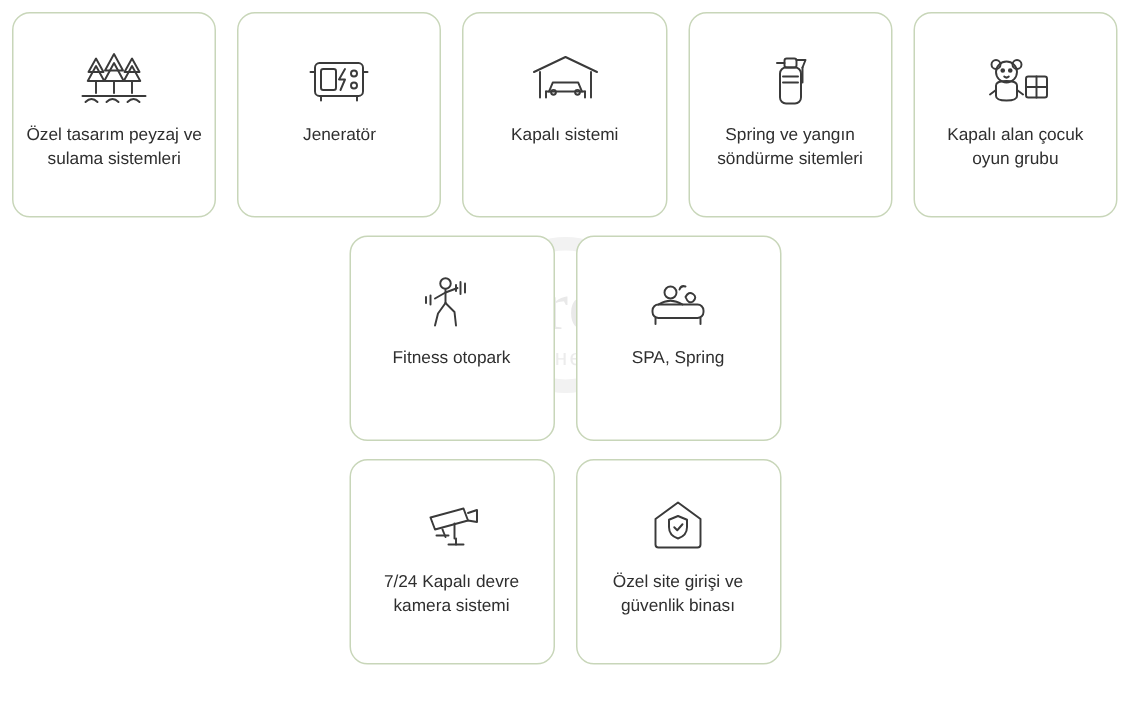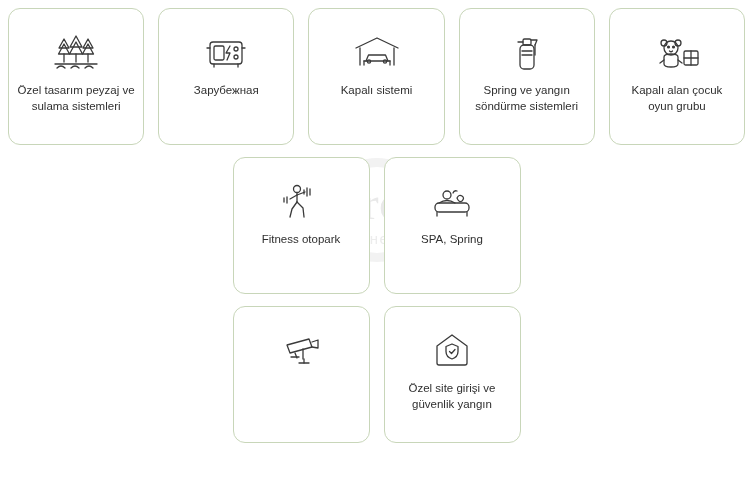--- a/index.html
+++ b/index.html
@@ -131,21 +131,21 @@
             <rect x="13" y="17" width="10" height="14" rx="1.5"></rect>
             <path d="M29 17 l-4 7 h4 l-3 7"></path>
             <circle cx="35" cy="20" r="2"></circle>
             <circle cx="35" cy="28" r="2"></circle>
             <path d="M13 35 v3"></path>
             <path d="M37 35 v3"></path>
             <path d="M9 19 h-3"></path>
             <path d="M41 19 h3"></path>
           </svg>
         </div>
-        <div class="label">Зарубежная</div>
+        <div class="label">Jeneratör</div>
       </div>
 
       <div class="card">
         <div class="icon">
           <svg width="54" height="48" viewBox="0 0 54 48" fill="none" stroke="#3a3a3a" stroke-width="1.3" stroke-linecap="round" stroke-linejoin="round">
             <path d="M6 19 L27 9 L48 19"></path>
             <path d="M10 19 V36"></path>
             <path d="M44 19 V36"></path>
             <path d="M14 32 h26"></path>
             <path d="M16 32 l2.5 -6 h17 L38 32"></path>
@@ -163,21 +163,21 @@
           <svg width="46" height="48" viewBox="0 0 46 48" fill="none" stroke="#3a3a3a" stroke-width="1.3" stroke-linecap="round" stroke-linejoin="round">
             <rect x="16" y="16" width="14" height="24" rx="4"></rect>
             <rect x="19" y="10" width="8" height="6" rx="1.5"></rect>
             <path d="M27 11 h6 l-2 5"></path>
             <path d="M19 13 h-5"></path>
             <path d="M18 22 h10"></path>
             <path d="M18 26 h10"></path>
             <path d="M31 16 v10"></path>
           </svg>
         </div>
-        <div class="label">Spring ve yangın söndürme sistemleri</div>
+        <div class="label">Spring ve yangın söndürme sitemleri</div>
       </div>
 
       <div class="card">
         <div class="icon">
           <svg width="52" height="48" viewBox="0 0 52 48" fill="none" stroke="#3a3a3a" stroke-width="1.3" stroke-linecap="round" stroke-linejoin="round">
             <circle cx="13" cy="14" r="3"></circle>
             <circle cx="27" cy="14" r="3"></circle>
             <circle cx="20" cy="19" r="7"></circle>
             <circle cx="17.5" cy="18" r="0.9" fill="#3a3a3a"></circle>
             <circle cx="22.5" cy="18" r="0.9" fill="#3a3a3a"></circle>
@@ -242,29 +242,30 @@
           <svg width="52" height="48" viewBox="0 0 52 48" fill="none" stroke="#3a3a3a" stroke-width="1.3" stroke-linecap="round" stroke-linejoin="round">
             <path d="M12 18 L34 12 l3 8 L15 26 Z"></path>
             <path d="M37 15 l6 -2 v8 l-6 -1"></path>
             <path d="M20 26 l2 5"></path>
             <path d="M24 30 h-8"></path>
             <path d="M28 22 v10"></path>
             <path d="M24 36 h10"></path>
             <path d="M29 32 v4"></path>
           </svg>
         </div>
+        <div class="label">7/24 Kapalı devre kamera sistemi</div>
       </div>
 
       <div class="card">
         <div class="icon">
           <svg width="48" height="48" viewBox="0 0 48 48" fill="none" stroke="#3a3a3a" stroke-width="1.3" stroke-linecap="round" stroke-linejoin="round">
             <path d="M24 8 L9 19 v17 a2 2 0 0 0 2 2 h26 a2 2 0 0 0 2 -2 V19 Z"></path>
             <path d="M24 17 l6 2.5 v5 c0 4 -3 6.5 -6 7.5 c-3 -1 -6 -3.5 -6 -7.5 v-5 Z"></path>
             <path d="M21.5 24.5 l2 2 l3.5 -4"></path>
           </svg>
         </div>
-        <div class="label">Özel site girişi ve güvenlik yangın</div>
+        <div class="label">Özel site girişi ve güvenlik binası</div>
       </div>
 
     </div>
 
   </div>
 </div>
 
 </body></html>

